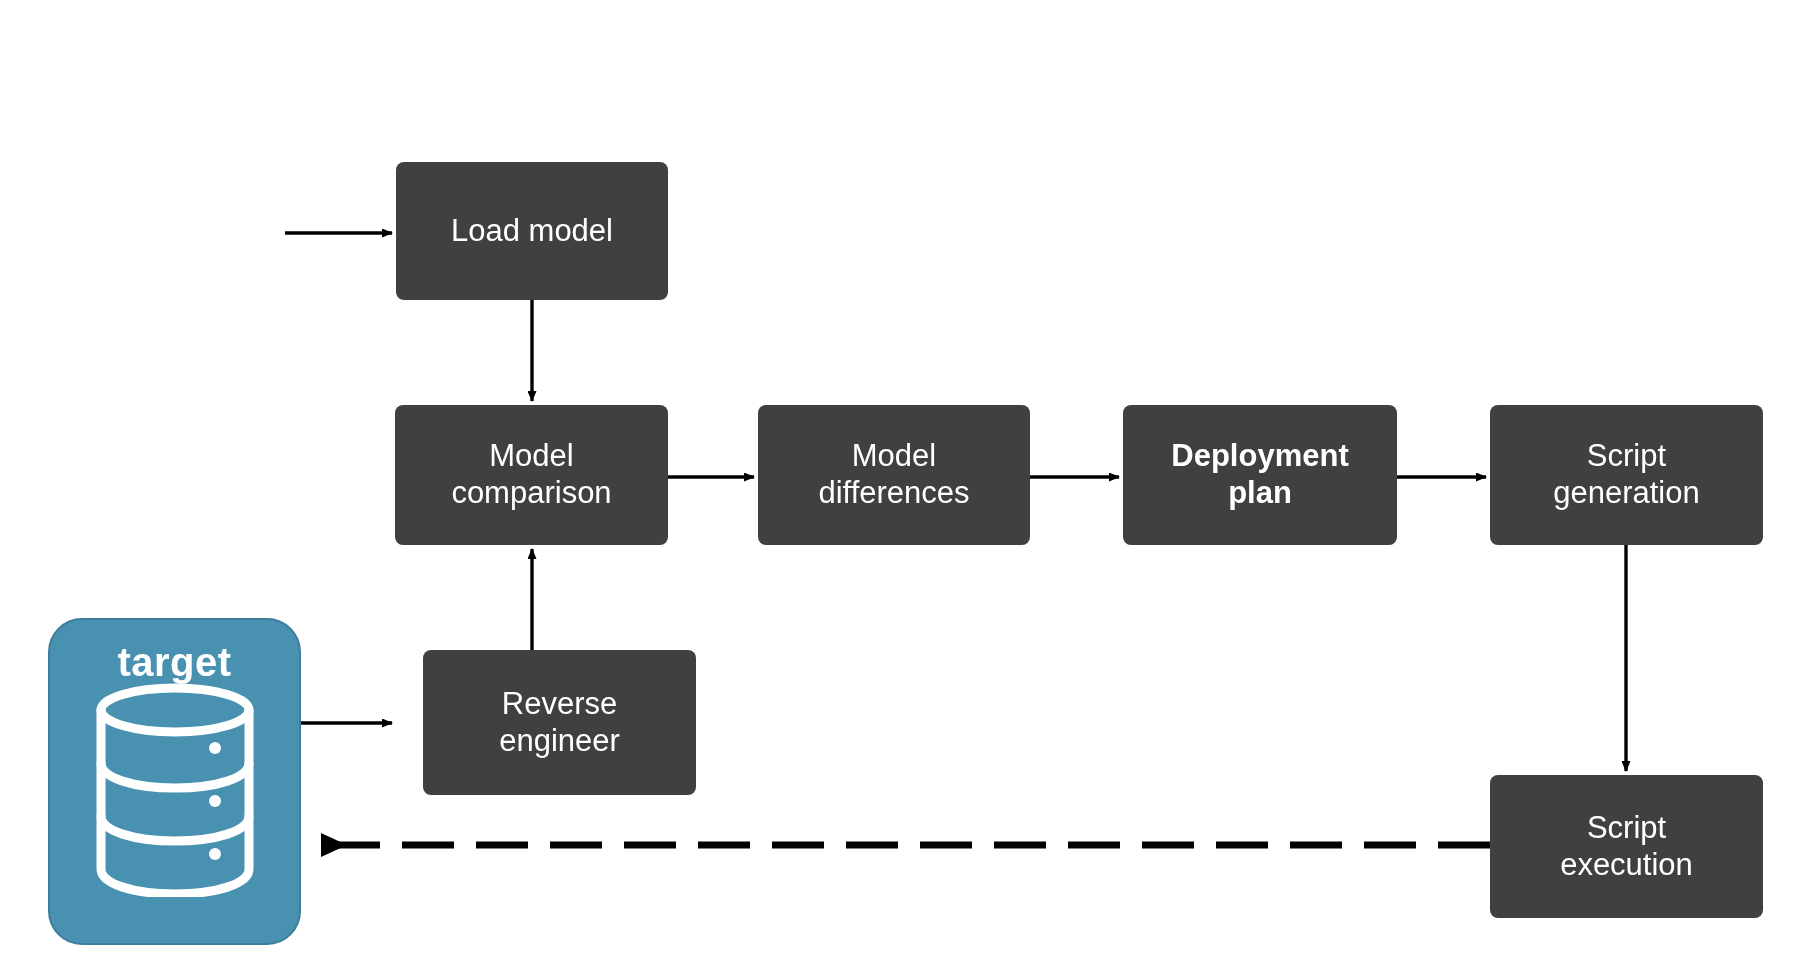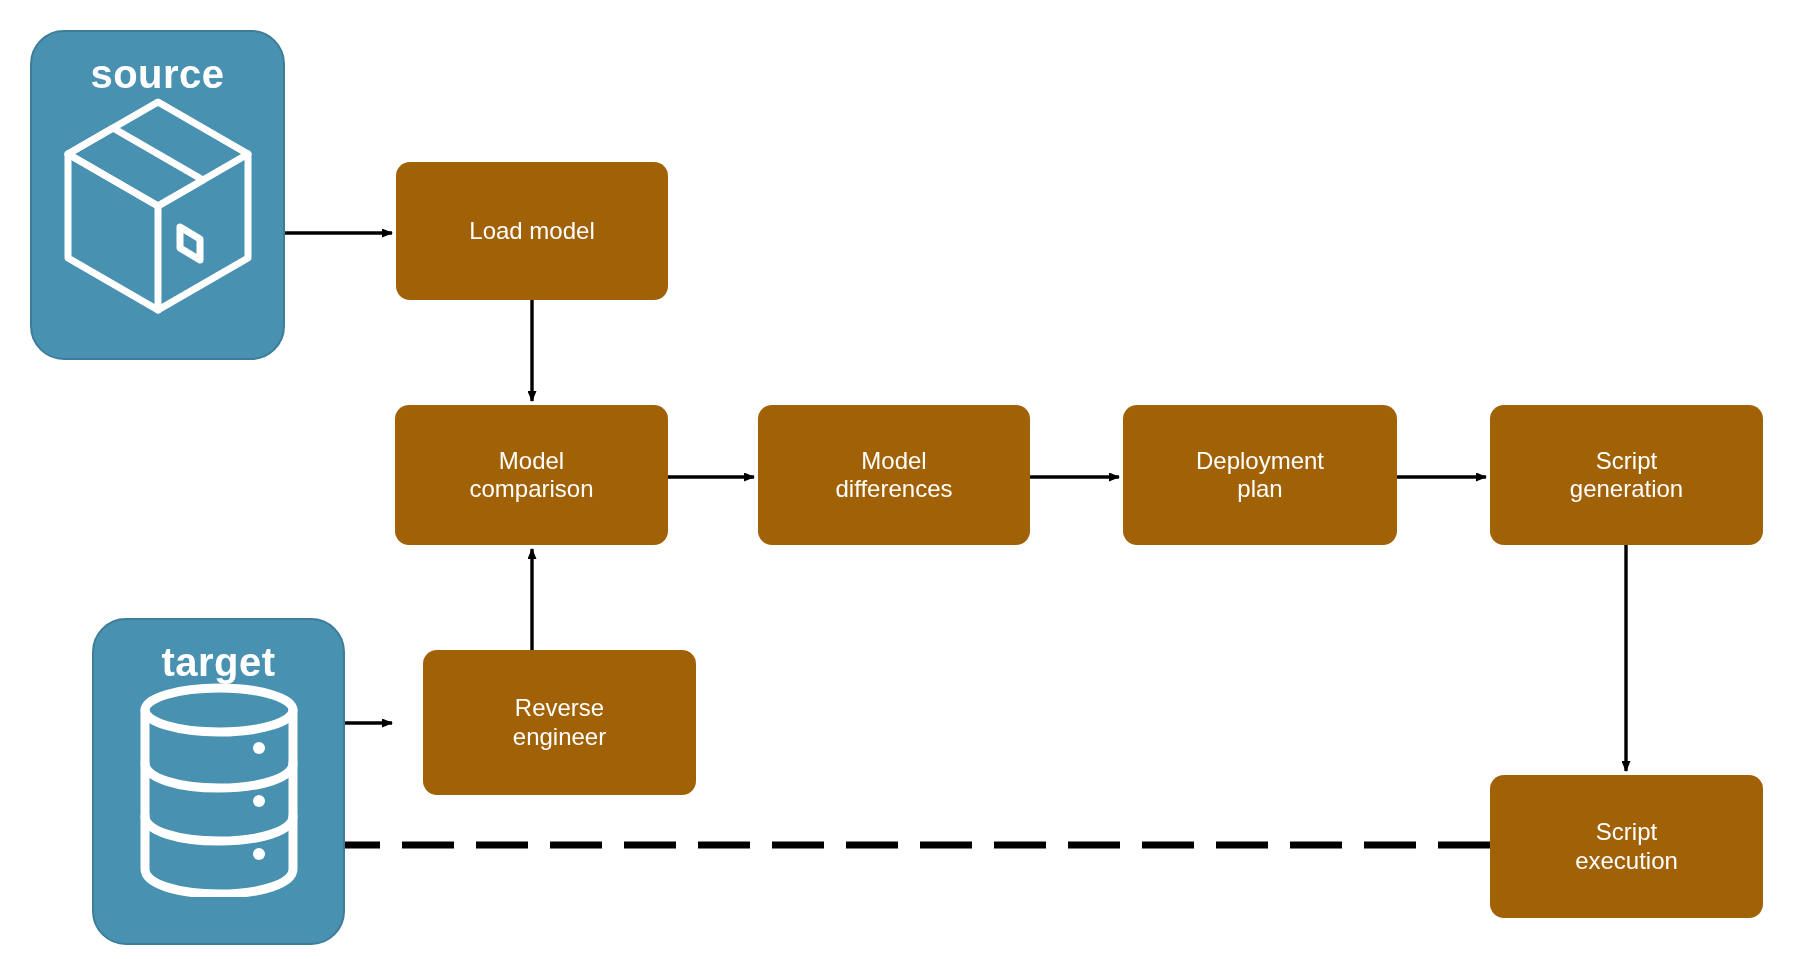--- a/index.html
+++ b/index.html
@@ -37,28 +37,28 @@
     line-height: 1;
     text-align: center;
   }
   .endpoint-icon {
     display: block;
   }
 
   
   .process {
     position: absolute;
-    background: #a16207;
-    border-radius: 14px;
+    background: #404040;
+    border-radius: 8px;
     box-sizing: border-box;
     display: flex;
     align-items: center;
     justify-content: center;
     color: #ffffff;
-    font-size: 24px;
+    font-size: 31px;
     line-height: 1.18;
     text-align: center;
     padding: 4px 10px;
     white-space: pre-line;
   }
 
   
   .edge {
     position: absolute;
     top: 0;
@@ -113,37 +113,22 @@
 
     <g>
       <line x1="1626" y1="545" x2="1626" y2="771" stroke="#000000" stroke-width="3.4" marker-end="url(#arrowThin)"></line>
     </g>
 
     <g>
       <line x1="1490" y1="845" x2="322" y2="845" stroke="#000000" stroke-width="7" stroke-dasharray="52 22" marker-end="url(#arrowThick)"></line>
     </g>
   </svg>
 
-  <div class="endpoint" style="left:30px; top:30px; width:255px; height:330px; padding-top:22px;">
-    <div class="endpoint-label">source</div>
-    <span class="endpoint-icon">
-      <svg width="196" height="232" viewBox="0 0 196 232" xmlns="http://www.w3.org/2000/svg" fill="none" stroke="#ffffff" stroke-width="7" stroke-linejoin="round" stroke-linecap="round">
 
-        <path d="M98 8 L188 60 L188 164 L98 216 L8 164 L8 60 Z"></path>
-        <path d="M8 60 L98 112 L188 60"></path>
-        <path d="M98 112 L98 216"></path>
-
-        <path d="M53 34 L143 86 L98 112 L8 60 Z"></path>
-
-        <path d="M120 133 L140 145 L140 166 L120 154 Z"></path>
-      </svg>
-    </span>
-  </div>
-
-  <div class="endpoint" style="left:48px; top:618px; width:253px; height:327px; padding-top:22px;margin-left:44px;">
+  <div class="endpoint" style="left:48px; top:618px; width:253px; height:327px; padding-top:22px;">
     <div class="endpoint-label">target</div>
     <span class="endpoint-icon">
       <svg width="160" height="215" viewBox="0 0 160 215" xmlns="http://www.w3.org/2000/svg" fill="none" stroke="#ffffff" stroke-width="9" stroke-linejoin="round" stroke-linecap="round">
 
         <path d="M6 28 L6 187 C6 202 39 212 80 212 C121 212 154 202 154 187 L154 28"></path>
 
         <ellipse cx="80" cy="28" rx="74" ry="22"></ellipse>
 
         <path d="M6 81 C6 96 39 106 80 106 C121 106 154 96 154 81"></path>
         <path d="M6 134 C6 149 39 159 80 159 C121 159 154 149 154 134"></path>
@@ -156,21 +141,21 @@
   </div>
 
   <div class="process" style="left:396px; top:162px; width:272px; height:138px;">Load model</div>
 
   <div class="process" style="left:395px; top:405px; width:273px; height:140px;">Model
 comparison</div>
 
   <div class="process" style="left:758px; top:405px; width:272px; height:140px;">Model
 differences</div>
 
-  <div class="process" style="left:1123px; top:405px; width:274px; height:140px;">Deployment
+  <div class="process" style="left:1123px; top:405px; width:274px; height:140px;font-weight:bold;">Deployment
 plan</div>
 
   <div class="process" style="left:1490px; top:405px; width:273px; height:140px;">Script
 generation</div>
 
   <div class="process" style="left:395px; top:650px; width:273px; height:145px;margin-left:28px;">Reverse
 engineer</div>
 
   <div class="process" style="left:1490px; top:775px; width:273px; height:143px;">Script
 execution</div>

